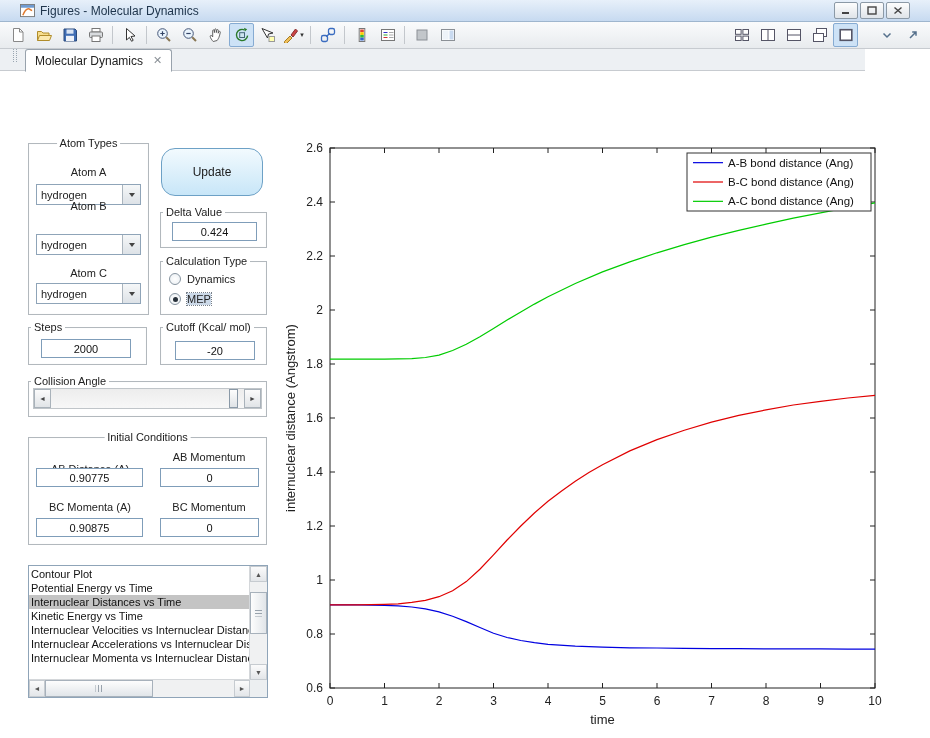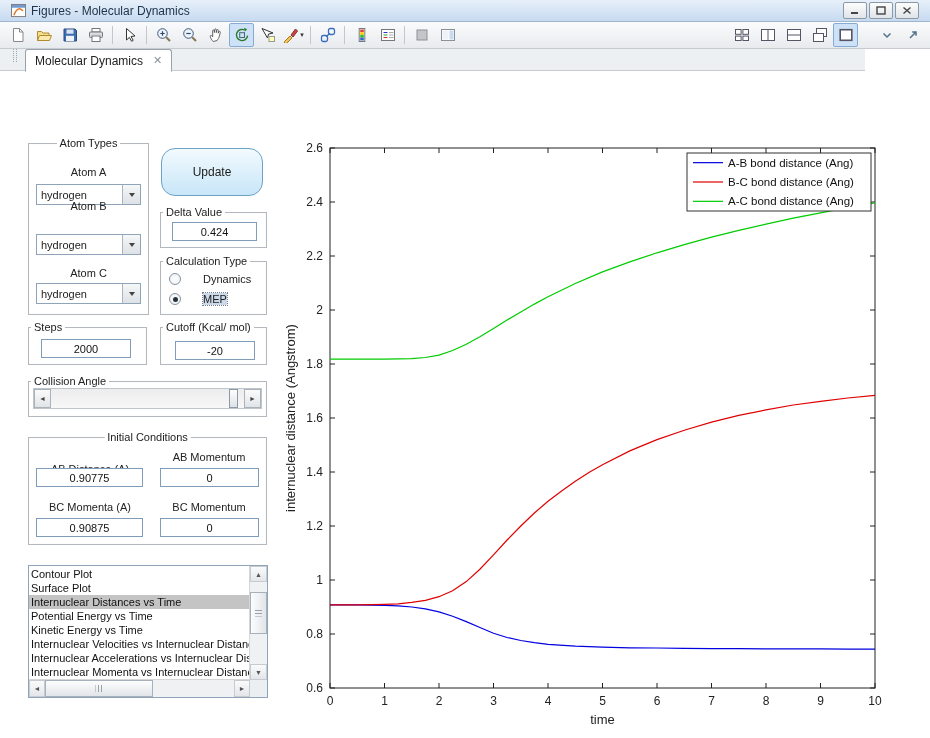--- a/index.html
+++ b/index.html
@@ -2,21 +2,21 @@
 <html><head>
 <meta charset="utf-8">
 <style>
   html,body{margin:0;padding:0}
   body{width:930px;height:738px;position:relative;overflow:hidden;background:#fff;
        font-family:"Liberation Sans",sans-serif;color:#222}
 
   
   .titlebar{position:absolute;left:0;top:0;width:930px;height:22px;
     background:linear-gradient(#e7f0fa,#c7daf0);border-bottom:1px solid #9fb6ce;
-    display:flex;align-items:center;padding:0 11px;box-sizing:border-box}
+    display:flex;align-items:center;padding:0 20px;box-sizing:border-box}
   .title-text{font-size:12px;color:#20364d;margin-left:5px;white-space:nowrap}
   .win-btns{margin-left:auto;display:flex;gap:2px}
   .win-btn{width:22px;height:15px;border:1px solid #8b99a6;border-radius:2px;
     background:linear-gradient(#fdfdfd,#dfe4e9);display:flex;align-items:center;justify-content:center}
 
   
   .toolbar{position:absolute;left:0;top:22px;width:930px;height:27px;box-sizing:border-box;
     background:linear-gradient(#fafbfc,#e8ebee);border-bottom:1px solid #c7cbd0;
     display:flex;align-items:center;padding:0 5px}
   .tb-left,.tb-right{display:flex;align-items:center;gap:1px}
@@ -52,21 +52,21 @@
   .combo{position:absolute;height:21px;border:1px solid #8fa4b8;background:#fff;display:flex;box-sizing:border-box}
   .combo-text{flex:1;font-size:11px;display:flex;align-items:center;padding-left:4px;overflow:hidden}
   .combo-btn{width:17px;background:linear-gradient(#f5f7f8,#dde2e7);border-left:1px solid #aab4bd;
     display:flex;align-items:center;justify-content:center}
   .combo-arrow{width:0;height:0;border-left:3.5px solid transparent;border-right:3.5px solid transparent;
     border-top:4px solid #444}
   .update-btn{position:absolute;left:161px;top:148px;width:102px;height:48px;
     border:1px solid #6da1c6;border-radius:14px;background:linear-gradient(#f2fafe,#c8e6f8);
     font-size:12px;color:#1c1c1c;display:flex;align-items:center;justify-content:center;
     font-family:"Liberation Sans",sans-serif}
-  .radio-row{position:absolute;display:flex;align-items:center;gap:22px;font-size:11px}
+  .radio-row{position:absolute;display:flex;align-items:center;gap:6px;font-size:11px}
   .radio{width:12px;height:12px;border-radius:50%;border:1px solid #8794a0;box-sizing:border-box;
     background:radial-gradient(#ffffff,#e9eef2)}
   .radio.sel::after{content:"";display:block;width:5px;height:5px;margin:2.5px;border-radius:50%;background:#27313a}
   .radio-label.hl{background:#ccd9e8;outline:1px dotted #77808a}
 
   
   .slider{position:absolute;left:33px;top:388px;width:229px;height:21px;display:flex;
     border:1px solid #c0c5c9;background:linear-gradient(#ededed,#f7f7f7);box-sizing:border-box}
   .sl-btn{width:17px;background:linear-gradient(#fbfbfb,#e1e4e7);border:1px solid #a9b2ba;
     display:flex;align-items:center;justify-content:center;font-size:7px;color:#444;box-sizing:border-box}
@@ -422,23 +422,22 @@
   <div class="textfield" style="left:131px;top:30px;width:99px;height:19px">0</div>
   <div class="fieldlabel" style="left:0;top:63px;width:122px;text-align:center">BC Momenta (A)</div>
   <div class="fieldlabel" style="left:125px;top:63px;width:110px;text-align:center">BC Momentum</div>
   <div class="textfield" style="left:7px;top:80px;width:107px;height:19px">0.90875</div>
   <div class="textfield" style="left:131px;top:80px;width:99px;height:19px">0</div>
 </div>
 
 <div class="listbox">
   <div class="lb-items" id="lb-items">
       <div class="lb-item">Contour Plot</div>
-      <div class="lb-item">Surface Plot</div>
+      <div class="lb-item">Potential Energy vs Time</div>
       <div class="lb-item selected">Internuclear Distances vs Time</div>
-      <div class="lb-item">Potential Energy vs Time</div>
       <div class="lb-item">Kinetic Energy vs Time</div>
       <div class="lb-item">Internuclear Velocities vs Internuclear Distance</div>
       <div class="lb-item">Internuclear Accelerations vs Internuclear Distance</div>
       <div class="lb-item">Internuclear Momenta vs Internuclear Distance</div>
     </div>
   <div class="vscroll">
     <div class="vs-btn up">▲</div>
     <div class="vs-thumb"></div>
     <div class="vs-btn down">▼</div>
   </div>

